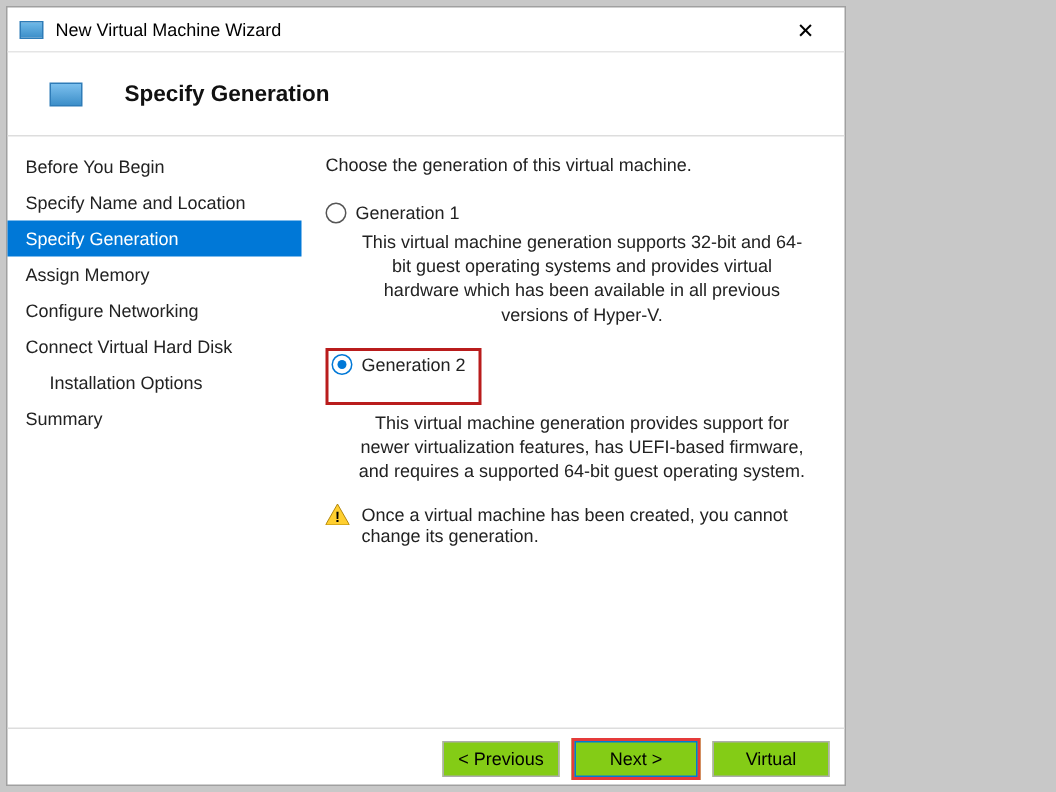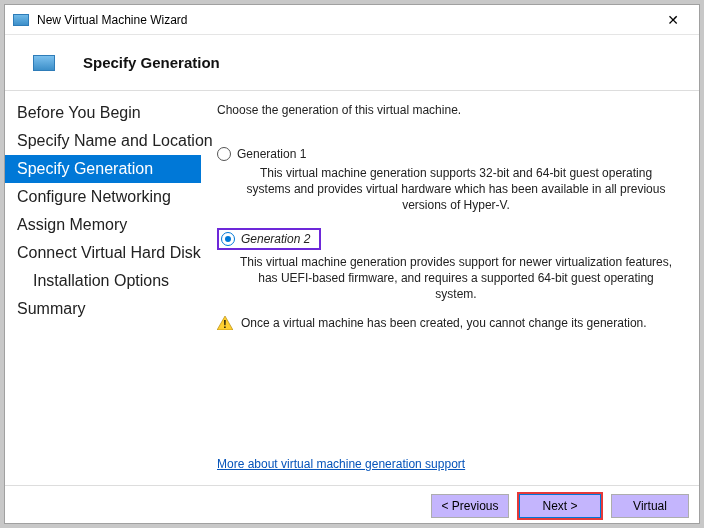--- a/index.html
+++ b/index.html
@@ -1,44 +1,44 @@
 <!DOCTYPE html>
 <html><head>
 <meta charset="utf-8">
 <style>
   * { box-sizing: border-box; margin: 0; padding: 0; font-family: "Segoe UI", Tahoma, sans-serif; }
   body { background: #c8c8c8; width: 704px; height: 528px; overflow: hidden; }
-  .window { position: absolute; left: 4px; top: 4px; width: 696px; height: 520px; background: #fff; border: 1px solid #a0a0a0; }
+  .window { position: absolute; left: 4px; top: 4px; width: 560px; height: 520px; background: #fff; border: 1px solid #a0a0a0; }
   .titlebar { height: 30px; display: flex; align-items: center; padding: 0 8px; border-bottom: 1px solid #e5e5e5; }
   .titlebar .icon { width: 16px; height: 12px; border: 1px solid #2e7cb8; background: linear-gradient(#6fb9e8,#3d8fc9); margin-right: 8px; }
   .titlebar .title { font-size: 12px; color: #000; flex: 1; }
   .titlebar .close { width: 36px; text-align: center; font-size: 14px; color: #000; cursor: default; }
   .header { height: 56px; display: flex; align-items: center; padding-left: 28px; border-bottom: 1px solid #ddd; }
   .header .bigicon { width: 22px; height: 16px; border: 1px solid #2e7cb8; background: linear-gradient(#7cc0ee,#3d8fc9); margin-right: 28px; }
   .header .step-title { font-size: 15px; font-weight: 600; color: #111; }
   .body { display: flex; height: 394px; }
   .sidebar { width: 196px; padding: 8px 0; }
-  .sidebar-item { font-size: 16px; color: #222; padding: 5px 10px 5px 12px; cursor: default; white-space: nowrap; }
+  .sidebar-item { font-size: 12px; color: #222; padding: 5px 10px 5px 12px; cursor: default; white-space: nowrap; }
   .sidebar-item.active { background: #0078d7; color: #fff; }
   .sidebar-item.indent { padding-left: 28px; }
   .content { flex: 1; padding: 12px 24px 8px 16px; font-size: 12px; color: #222; display: flex; flex-direction: column; }
-  .content .intro { margin-bottom: 26px; }
+  .content .intro { margin-bottom: 14px; }
   .radio-row { display: flex; margin: 4px 0 2px 0; }
-  .radio-row.highlight { border: 2px solid #6d28d9; padding: 2px 6px 2px 2px; width: 104px; font-style: italic; }
+  .radio-row.highlight { border: 2px solid #b91c1c; padding: 2px 6px 18px 2px; width: 104px; }
   .radio-outer { width: 14px; height: 14px; border: 1px solid #555; border-radius: 50%; margin-right: 6px; display: flex; align-items: center; justify-content: center; background: #fff; }
   .radio-outer.sel { border-color: #0078d7; }
   .radio-dot { width: 6px; height: 6px; background: #0078d7; border-radius: 50%; }
   .radio-label { }
   .desc { margin: 2px 0 10px 20px; color: #222; line-height: 1.35; text-align: center; }
   .warn-row { display: flex; align-items: flex-start; margin-top: 4px; }
   .warn-icon { width: 16px; height: 14px; margin-right: 8px; position: relative; }
   .warn-icon svg { display: block; }
   .link { color: #0654ba; text-decoration: underline; margin-top: auto; padding-top: 16px; padding-bottom: 6px; cursor: pointer; }
   .footer { height: 40px; border-top: 1px solid #ddd; display: flex; align-items: center; justify-content: flex-end; padding: 0 10px; gap: 8px; }
-  .btn { min-width: 78px; height: 24px; font-size: 12px; background: #c4b5fd; border: 1px solid #adadad; cursor: default; }
+  .btn { min-width: 78px; height: 24px; font-size: 12px; background: #84cc16; border: 1px solid #adadad; cursor: default; }
   .btn.primary-outline { border: 2px solid #e53a3a; padding: 1px; }
   .btn.primary-outline .inner { border: 1px solid #0078d7; height: 100%; display: flex; align-items: center; justify-content: center; }
 </style>
 </head>
 <body>
 
 <div class="window">
   <div class="titlebar">
     <div class="icon"></div>
     <div class="title">New Virtual Machine Wizard</div>
@@ -48,22 +48,22 @@
   <div class="header">
     <div class="bigicon"></div>
     <div class="step-title">Specify Generation</div>
   </div>
 
   <div class="body">
     <div class="sidebar">
       <div class="sidebar-item">Before You Begin</div>
       <div class="sidebar-item">Specify Name and Location</div>
       <div class="sidebar-item active">Specify Generation</div>
+      <div class="sidebar-item">Assign Memory</div>
       <div class="sidebar-item">Configure Networking</div>
-      <div class="sidebar-item">Assign Memory</div>
       <div class="sidebar-item">Connect Virtual Hard Disk</div>
       <div class="sidebar-item indent">Installation Options</div>
       <div class="sidebar-item">Summary</div>
     </div>
 
     <div class="content">
       <div class="intro">Choose the generation of this virtual machine.</div>
 
       <div class="radio-row">
         <div class="radio-outer"></div>
@@ -82,21 +82,20 @@
       <div class="warn-row">
         <div class="warn-icon">
           <svg width="16" height="14" viewBox="0 0 16 14">
               <polygon points="8,0 16,14 0,14" fill="#ffcf30" stroke="#a97d00" stroke-width="0.6"></polygon>
               <text x="8" y="12" text-anchor="middle" font-size="10" font-weight="bold" fill="#000">!</text>
             </svg>
         </div>
         <div>Once a virtual machine has been created, you cannot change its generation.</div>
       </div>
 
-      <a class="link">More about virtual machine generation support</a>
     </div>
   </div>
 
   <div class="footer">
     <button class="btn">&lt; Previous</button>
     <div class="btn primary-outline" style="padding:0;min-width:86px;height:28px;">
       <div class="inner">Next &gt;</div>
     </div>
     <button class="btn">Virtual</button>
   </div>

